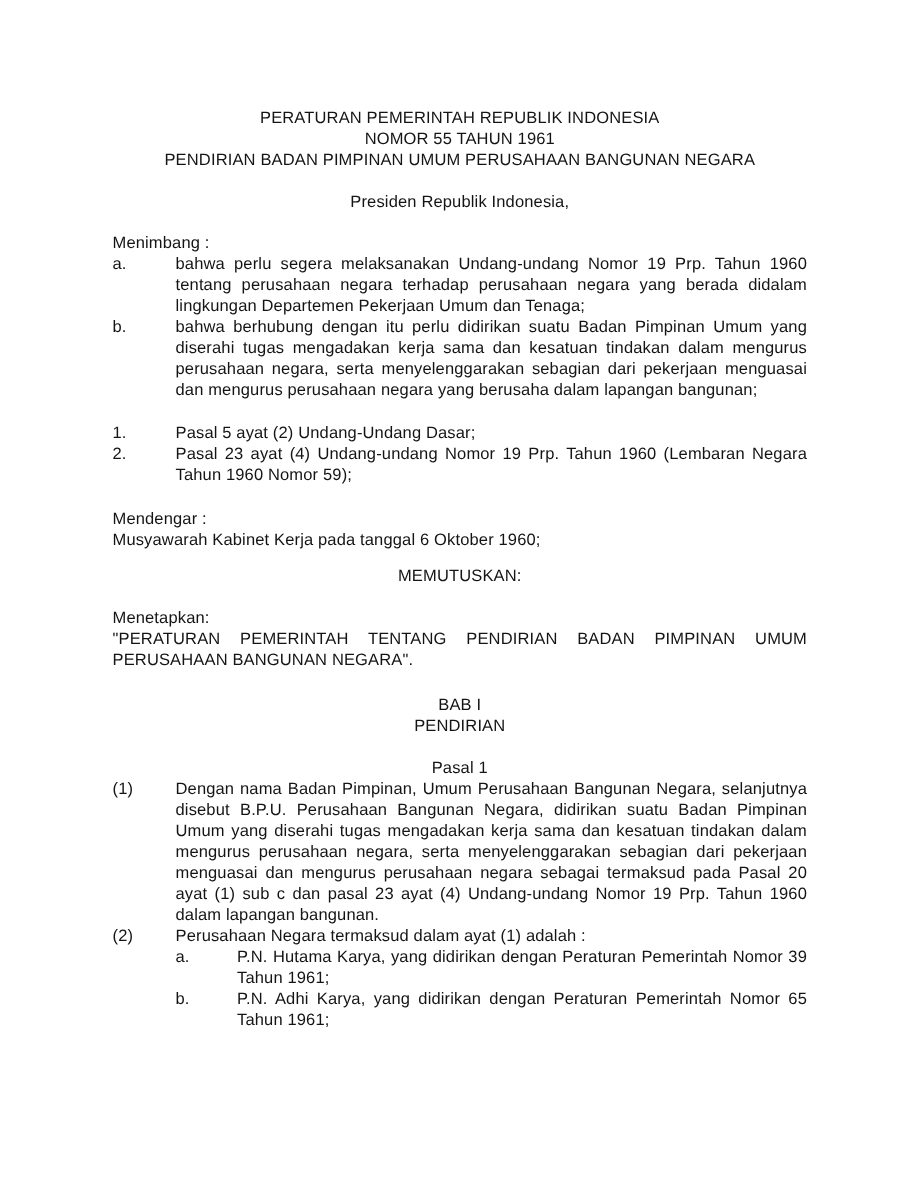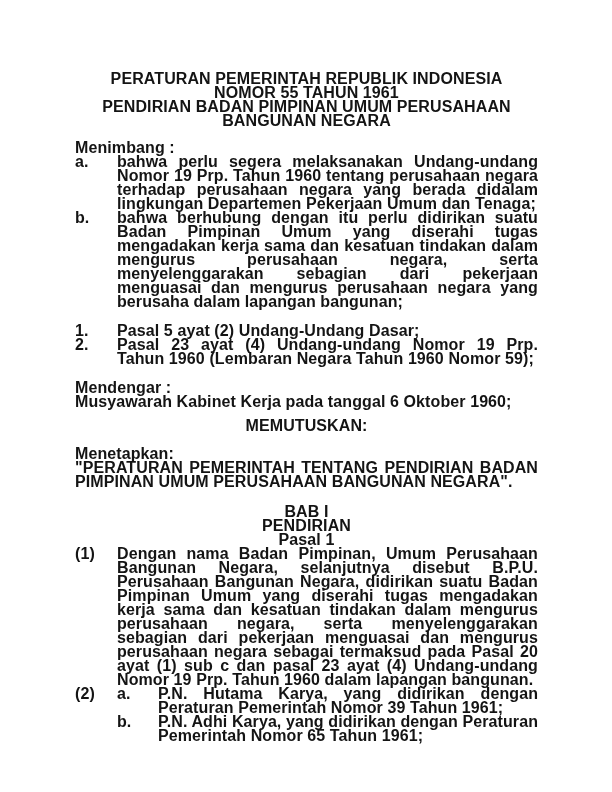--- a/index.html
+++ b/index.html
@@ -9,25 +9,24 @@
     height: 792px;
     overflow: hidden;
   }
   .page {
     position: relative;
     width: 612px;
     height: 716px;
     background: #ffffff;
     padding: 72px 74px 0 75px;
     font-family: "Liberation Sans", "DejaVu Sans", sans-serif;
-    font-size: 16px;
+    font-size: 11px;
     line-height: 14px;
     color: #141414;
     letter-spacing: 0.1px;
-    font-weight: bold;
   }
   .center { text-align: center; }
   .just   { text-align: justify; }
 
   
   .li {
     position: relative;
     padding-left: 42px;
     text-align: justify;
   }
@@ -40,33 +39,34 @@
   .sublist .li { padding-left: 41px; }
 
   
   .salutation      { margin-top: 14px; }
   .sec-menimbang   { margin-top: 13px; }
   .sec-mengingat   { margin-top: 15px; }
   .sec-mendengar   { margin-top: 15px; }
   .memutuskan      { margin-top: 10px; }
   .sec-menetapkan  { margin-top: 14px; }
   .bab-block       { margin-top: 16px; }
-  .pasal-heading   { margin-top: 0; }
+  .pasal-heading   { margin-top: 14px; }
 </style>
 </head>
 <body>
 
 <div class="page">
 
   <div class="center">
     <div>PERATURAN PEMERINTAH REPUBLIK INDONESIA</div>
     <div>NOMOR 55 TAHUN 1961</div>
     <div>PENDIRIAN BADAN PIMPINAN UMUM PERUSAHAAN BANGUNAN NEGARA</div>
   </div>
 
+  <div class="center salutation">Presiden Republik Indonesia,</div>
 
   <div class="sec-menimbang">
     <div>Menimbang :</div>
     <div class="li">
       <span class="label">a.</span>
       <div>bahwa perlu segera melaksanakan Undang-undang Nomor 19 Prp. Tahun 1960 tentang perusahaan negara terhadap perusahaan negara yang berada didalam lingkungan Departemen Pekerjaan Umum dan Tenaga;</div>
     </div>
     <div class="li">
       <span class="label">b.</span>
       <div>bahwa berhubung dengan itu perlu didirikan suatu Badan Pimpinan Umum yang diserahi tugas mengadakan kerja sama dan kesatuan tindakan dalam mengurus perusahaan negara, serta menyelenggarakan sebagian dari pekerjaan menguasai dan mengurus perusahaan negara yang berusaha dalam lapangan bangunan;</div>
@@ -104,20 +104,21 @@
   <div class="center pasal-heading">Pasal 1</div>
 
   <div>
     <div class="li">
       <span class="label">(1)</span>
       <div>Dengan nama Badan Pimpinan, Umum Perusahaan Bangunan Negara, selanjutnya disebut B.P.U. Perusahaan Bangunan Negara, didirikan suatu Badan Pimpinan Umum yang diserahi tugas mengadakan kerja sama dan kesatuan tindakan dalam mengurus perusahaan negara, serta menyelenggarakan sebagian dari pekerjaan menguasai dan mengurus perusahaan negara sebagai termaksud pada Pasal 20 ayat (1) sub c dan pasal 23 ayat (4) Undang-undang Nomor 19 Prp. Tahun 1960 dalam lapangan bangunan.</div>
     </div>
     <div class="li">
       <span class="label">(2)</span>
       <div>
+        <div>Perusahaan Negara termaksud dalam ayat (1) adalah :</div>
         <div class="sublist">
           <div class="li">
             <span class="label">a.</span>
             <div>P.N. Hutama Karya, yang didirikan dengan Peraturan Pemerintah Nomor 39 Tahun 1961;</div>
           </div>
           <div class="li">
             <span class="label">b.</span>
             <div>P.N. Adhi Karya, yang didirikan dengan Peraturan Pemerintah Nomor 65 Tahun 1961;</div>
           </div>
         </div>

